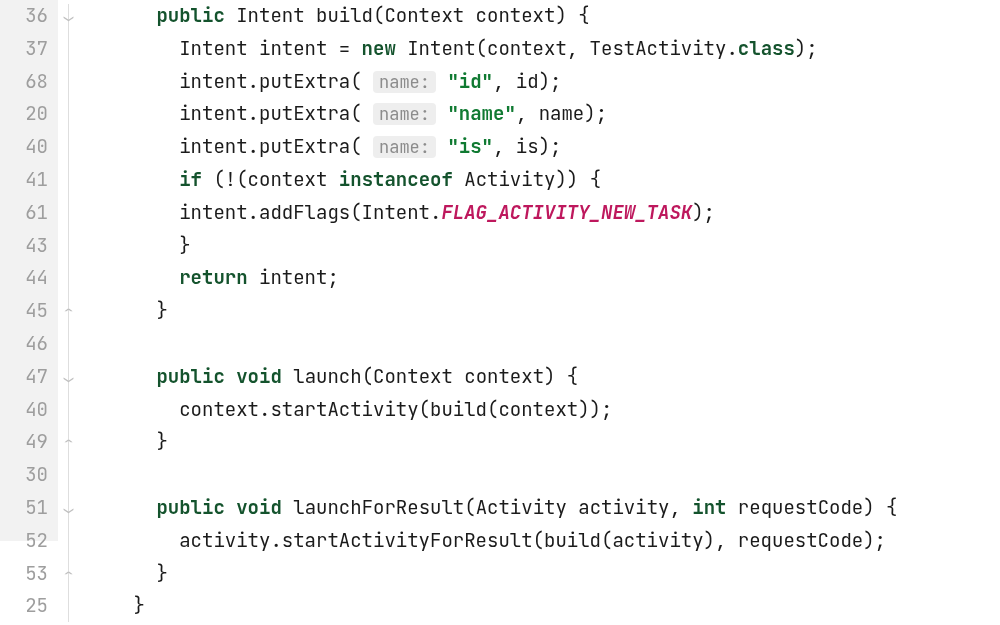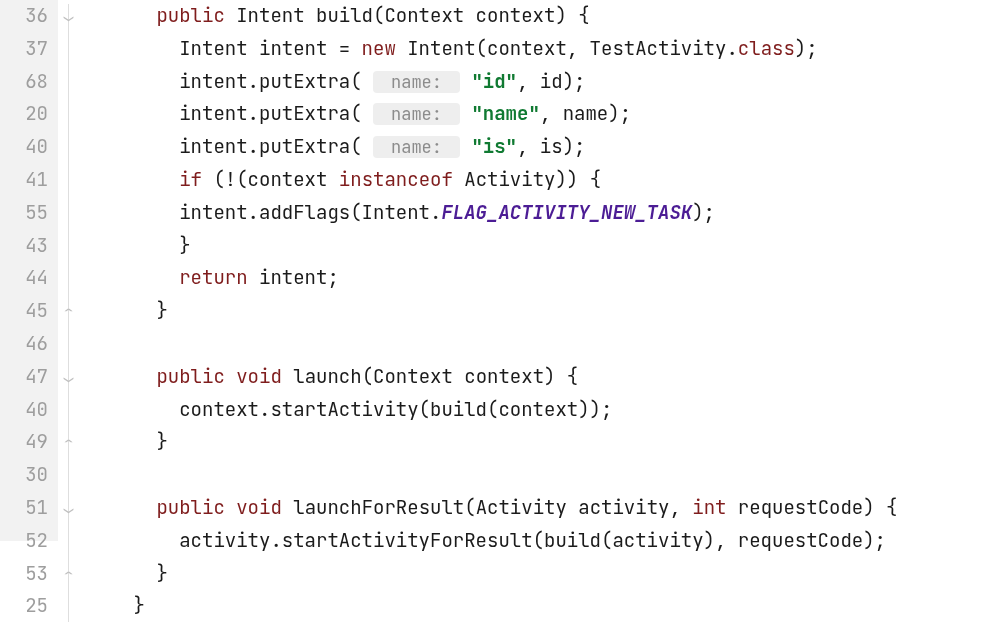--- a/index.html
+++ b/index.html
@@ -54,43 +54,43 @@
   }
   .code {
     padding-left: 4px;
     white-space: pre;
     color: #1b1b1b;
   }
   .code-line {
     height: 32.8px;
     position: relative;
   }
-  .kw   { color: #7f1d1d; font-weight: 400; }
+  .kw   { color: #14532d; font-weight: 700; }
   .str  { color: #107a32; font-weight: 700; }
-  .con  { color: #4c1d95; font-style: italic; font-weight: 600; }
+  .con  { color: #be185d; font-style: italic; font-weight: 600; }
   .hint {
     background: #eeeeee;
     color: #8c8c8c;
     border-radius: 4px;
-    padding: 0 18px;
+    padding: 0 6px;
     font-size: 17px;
   }
 </style>
 </head>
 <body>
 
 <div class="editor">
   <div class="gutter" id="gutter">
       <div class="gutter-line">36</div>
       <div class="gutter-line">37</div>
       <div class="gutter-line">68</div>
       <div class="gutter-line">20</div>
       <div class="gutter-line">40</div>
       <div class="gutter-line">41</div>
-      <div class="gutter-line">55</div>
+      <div class="gutter-line">61</div>
       <div class="gutter-line">43</div>
       <div class="gutter-line">44</div>
       <div class="gutter-line">45</div>
       <div class="gutter-line">46</div>
       <div class="gutter-line">47</div>
       <div class="gutter-line">40</div>
       <div class="gutter-line">49</div>
       <div class="gutter-line">30</div>
       <div class="gutter-line">51</div>
       <div class="gutter-line">52</div>

